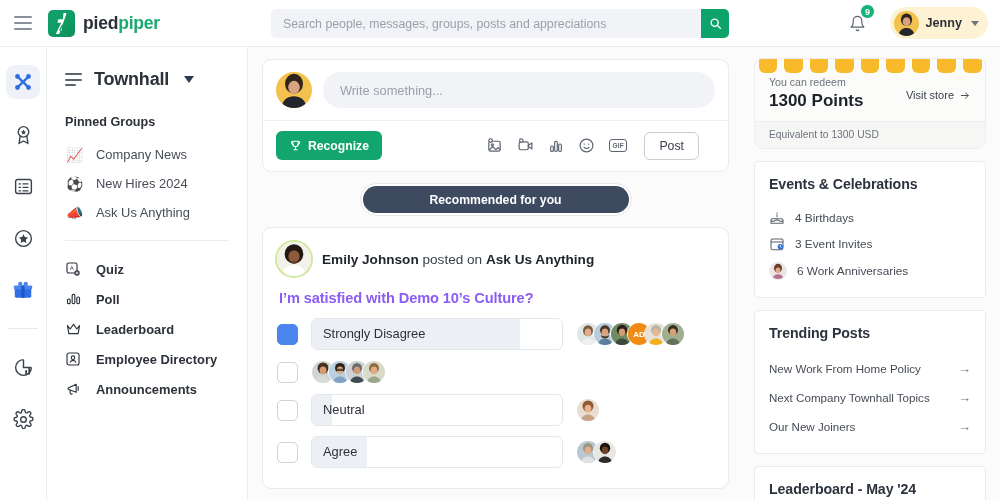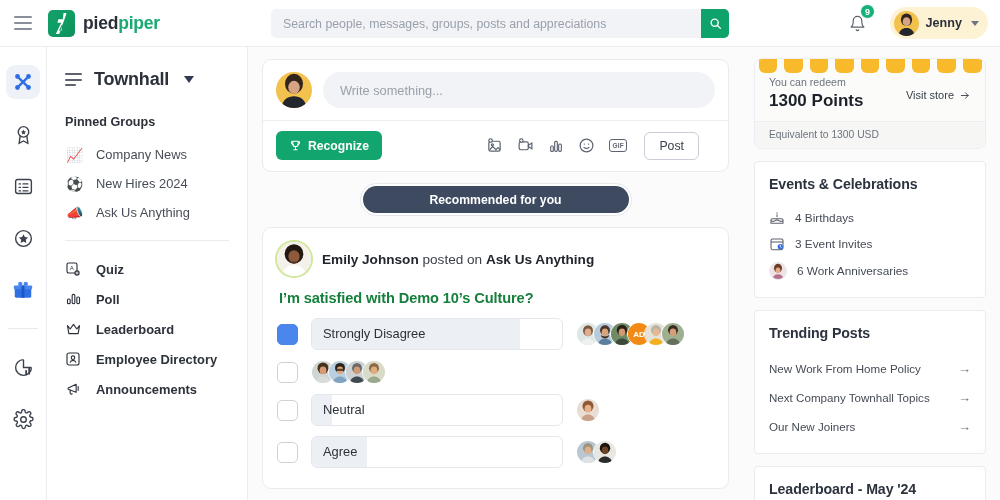--- a/index.html
+++ b/index.html
@@ -130,21 +130,21 @@
   .tab { flex: 1; height: 100%; border-radius: 15px; display: flex; align-items: center;
          justify-content: center; font-size: 12.2px; color: #5c636e; cursor: pointer; }
   .tab.on { background: #3d4a60; color: #fff; font-weight: 600; }
 
   .post { margin-top: 11px; padding: 14px 14px 10px 14px; }
   .post-head { display: flex; align-items: center; gap: 11px; }
   .post-av { width: 34px; height: 34px; border-radius: 50%; overflow: hidden;
              box-shadow: 0 0 0 2px #cfe89a; flex: none; }
   .post-meta { font-size: 13.6px; color: #3b414b; }
   .post-meta b { color: #21262e; font-weight: 700; }
-  .post-q { font-size: 14.6px; font-weight: 600; color: #15803d; margin: 14px 0 12px 2px; letter-spacing: -0.1px; }
+  .post-q { font-size: 14.6px; font-weight: 600; color: #8b5cf6; margin: 14px 0 12px 2px; letter-spacing: -0.1px; }
 
   .prow { display: flex; align-items: center; gap: 13px; margin-bottom: 10px; }
   .cbx { width: 21px; height: 21px; border-radius: 5px; border: 1.6px solid #cdd2da;
          background: #fff; flex: none; cursor: pointer; }
   .cbx.sel { background: #4a86ec; border-color: #4a86ec; }
   .bar { position: relative; width: 252px; height: 32px; border: 1px solid #e4e7ec;
          border-radius: 6px; overflow: hidden; background: #fff; cursor: pointer; flex: none; }
   .bar .fill { position: absolute; left: 0; top: 0; bottom: 0; background: #eceff3; }
   .bar .lbl { position: relative; z-index: 2; line-height: 30px; padding-left: 11px;
               font-size: 12.9px; color: #2c313a; }

